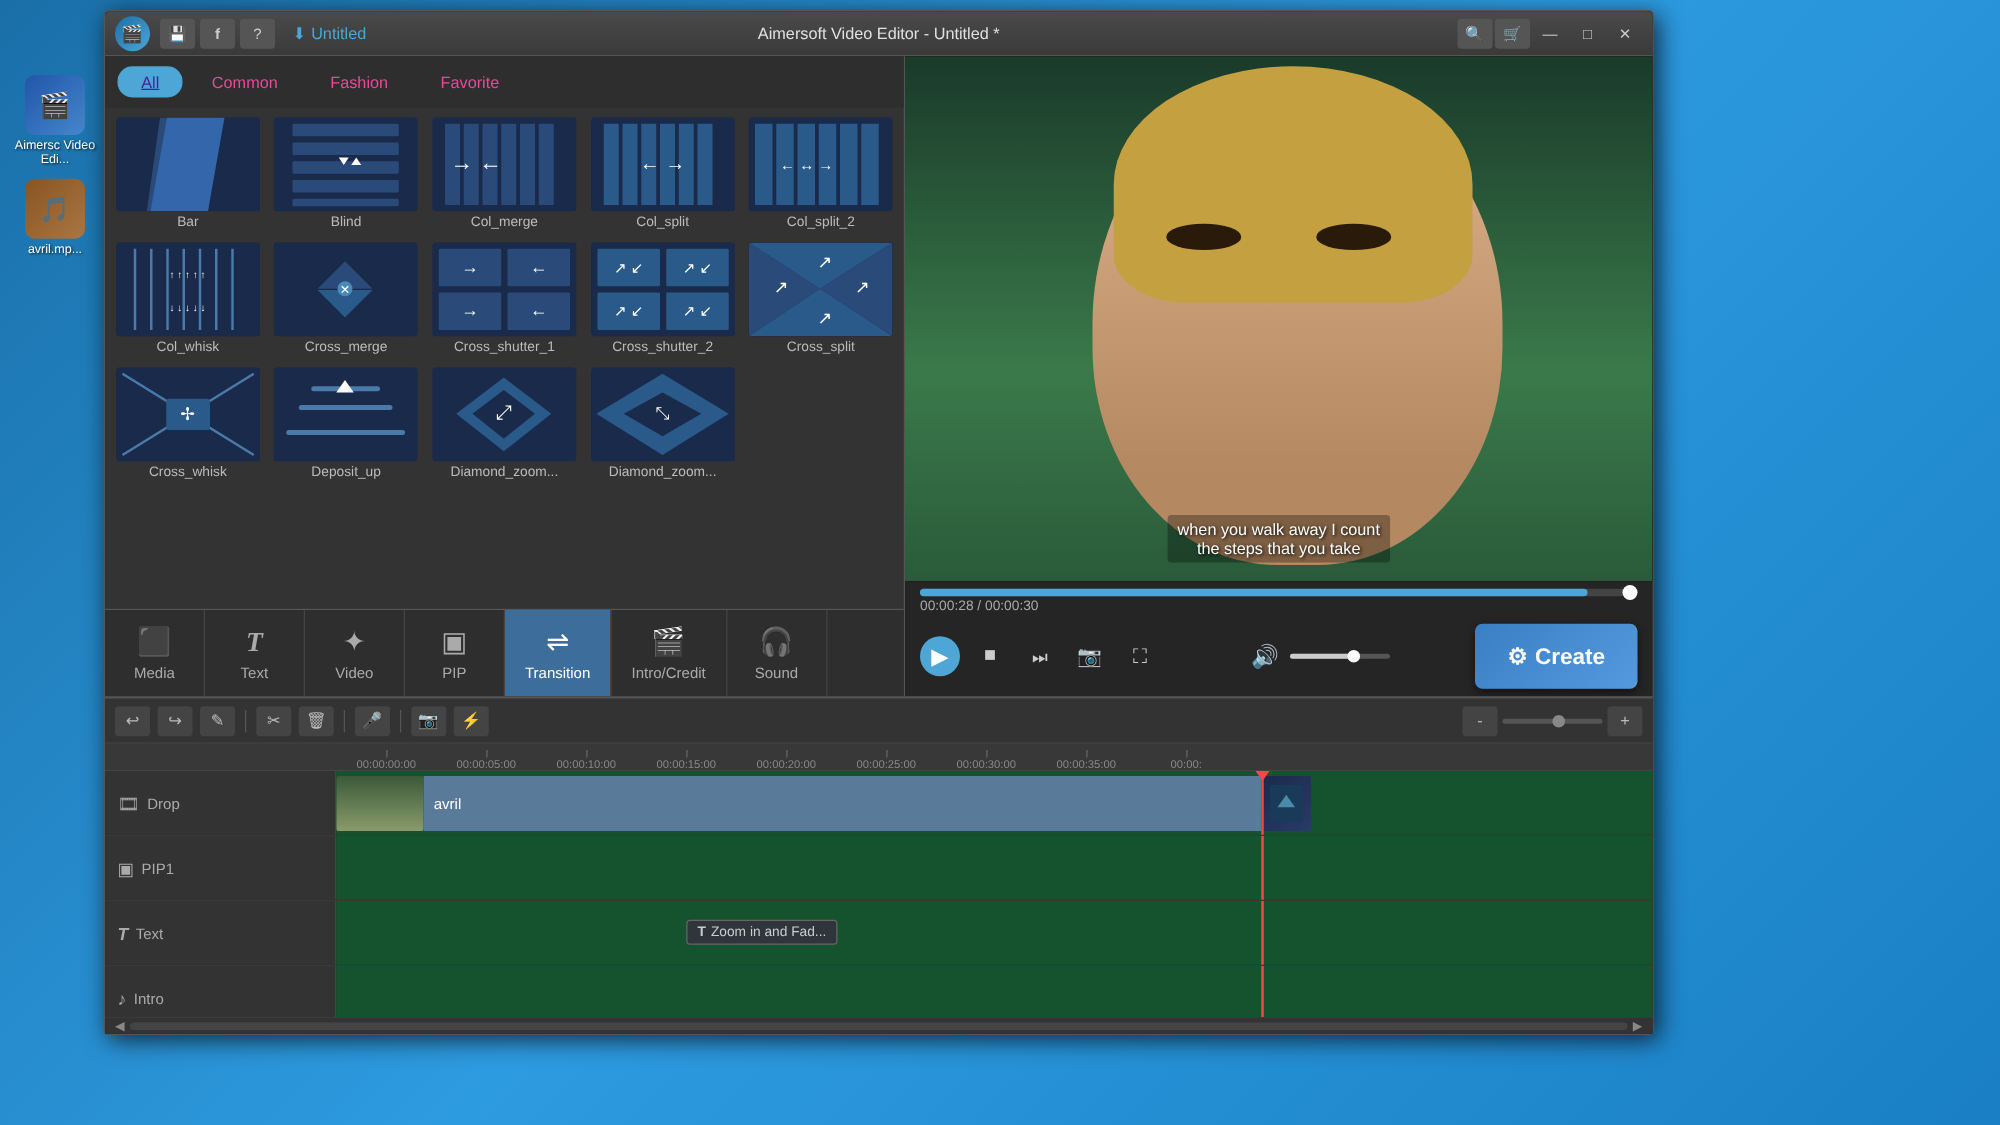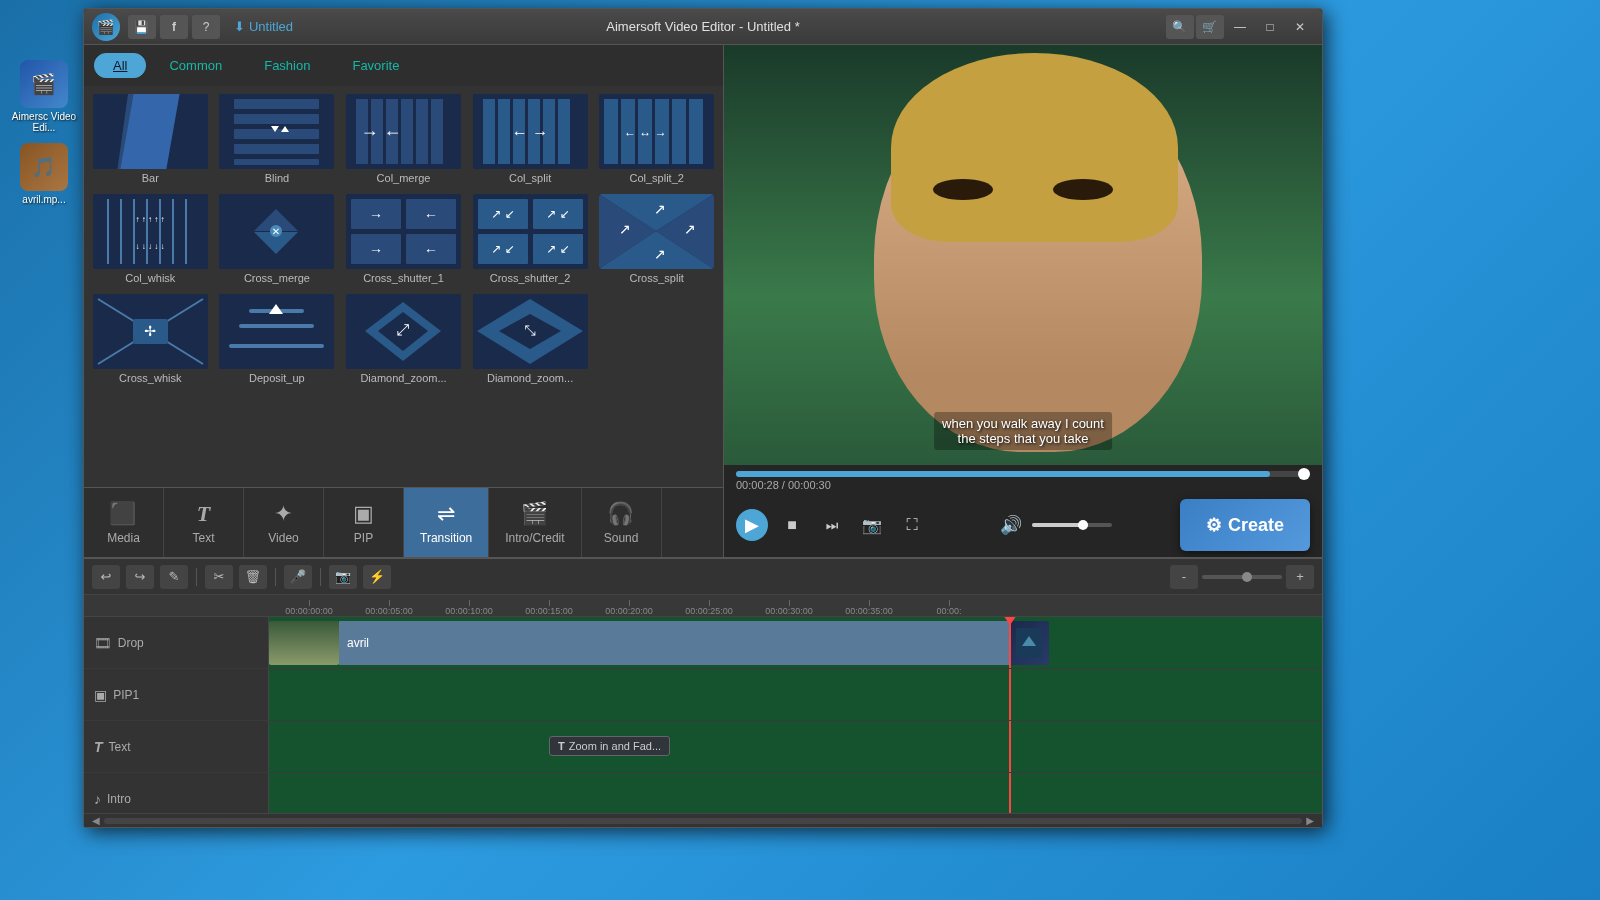--- a/index.html
+++ b/index.html
@@ -168,27 +168,27 @@
       padding: 8px 10px;
       gap: 4px;
       background: #2e2e2e;
       flex-shrink: 0;
     }
     .filter-tab {
       padding: 4px 18px;
       border-radius: 12px;
       font-size: 13px;
       cursor: pointer;
-      color: #14b8a6;
+      color: #ec4899;
       background: transparent;
       border: 1px solid transparent;
     }
     .filter-tab.active {
       background: #4da6d6;
-      color: #0f172a;
+      color: #4c1d95;
       border-color: #4da6d6;
       text-decoration: underline;
     }
 
     
     .transitions-grid-wrapper {
       flex: 1;
       overflow-y: auto;
       position: relative;
     }

